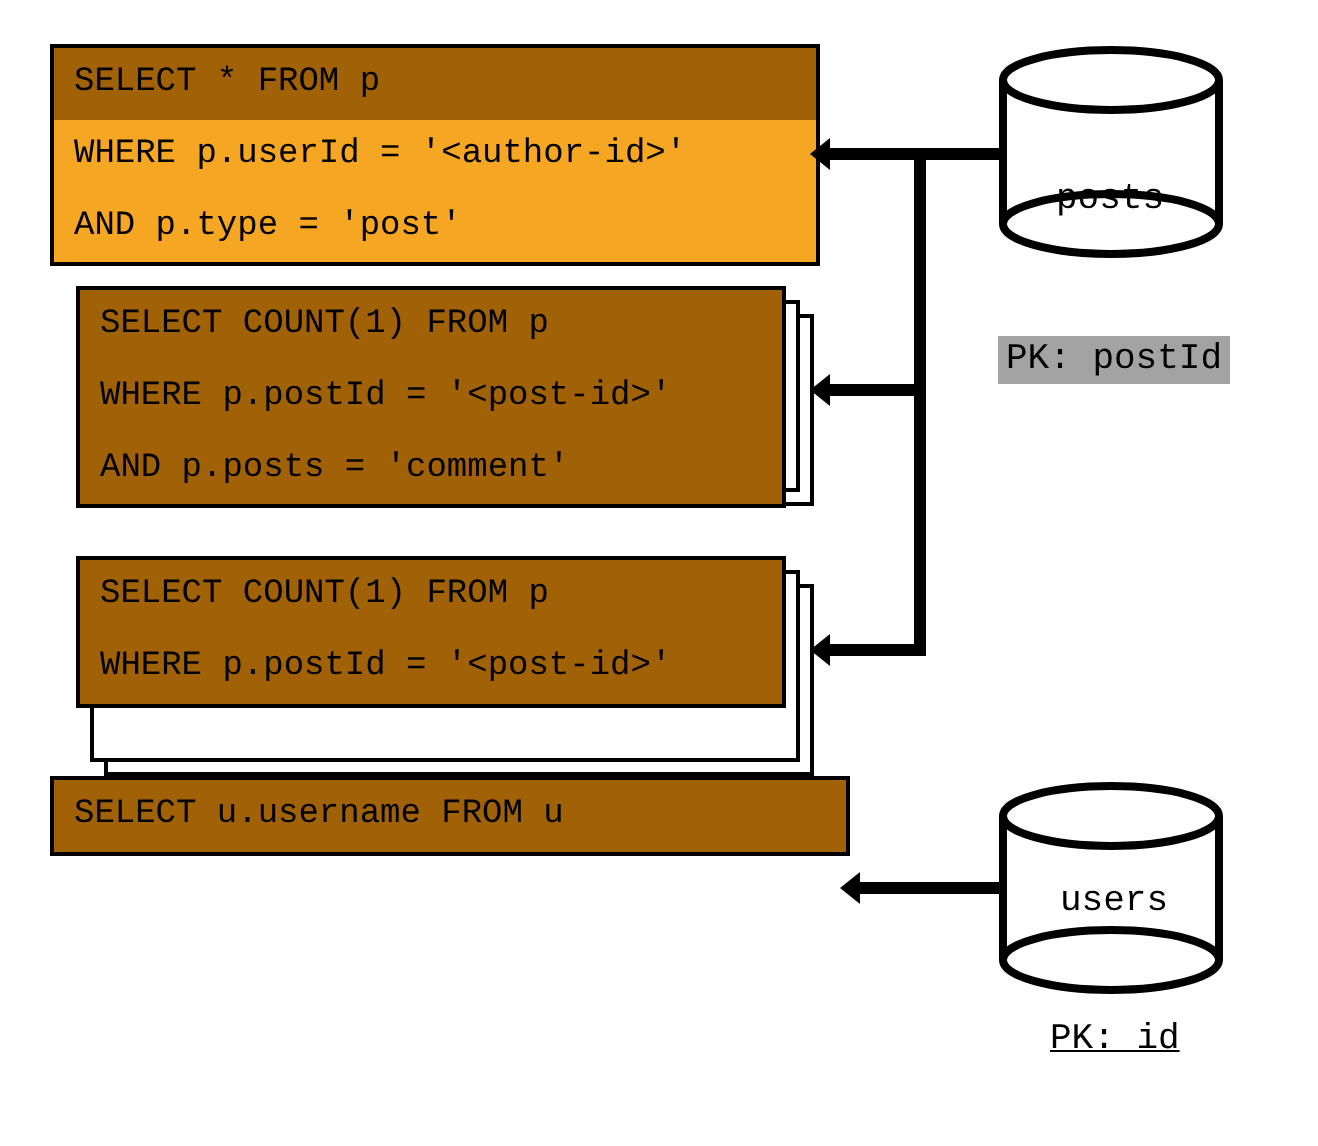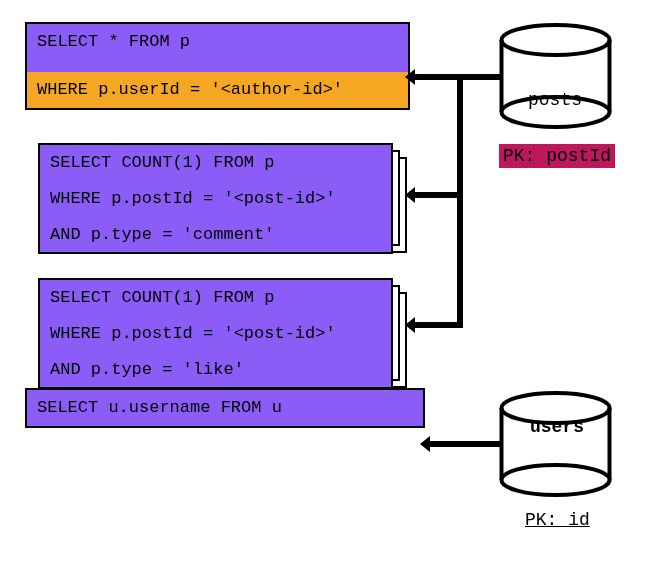--- a/index.html
+++ b/index.html
@@ -7,82 +7,82 @@
       font-family: "Consolas", "Courier New", monospace;
       background: #fff;
       width: 659px;
       height: 573px;
       position: relative;
       padding: 20px;
     }
     .query-box {
       position: absolute;
       border: 2px solid #000;
-      background: #8b5cf6;
+      background: #a16207;
       padding: 0;
     }
     .query-line {
       padding: 6px 10px;
       font-size: 17px;
       line-height: 1.4;
       white-space: nowrap;
     }
     .highlighted {
       background: #f5a623;
-      margin-top: 12px;
     }
     .stack-shadow {
       position: absolute;
       border: 2px solid #000;
       background: #fff;
     }
     .db-cylinder {
       position: absolute;
     }
     .db-label {
       position: absolute;
       font-size: 18px;
       text-align: center;
     }
     .pk-label {
       position: absolute;
       font-size: 18px;
       text-align: center;
     }
     .pk-highlighted {
-      background: #be185d;
+      background: #a3a3a3;
       padding: 2px 4px;
       display: inline-block;
+      margin-top: 24px;
     }
     .arrow {
       position: absolute;
     }
   </style>
 </head>
 <body>
 
 <div class="query-box" style="left:25px; top:22px; width:385px;">
   <div class="query-line">SELECT * FROM p</div>
   <div class="query-line highlighted">WHERE p.userId = '&lt;author-id&gt;'</div>
+  <div class="query-line highlighted">AND p.type = 'post'</div>
 </div>
 
 <div class="stack-shadow" style="left:52px; top:157px; width:355px; height:96px;"></div>
 <div class="stack-shadow" style="left:45px; top:150px; width:355px; height:96px;"></div>
 <div class="query-box" style="left:38px; top:143px; width:355px;">
   <div class="query-line">SELECT COUNT(1) FROM p</div>
   <div class="query-line">WHERE p.postId = '&lt;post-id&gt;'</div>
-  <div class="query-line">AND p.type = 'comment'</div>
+  <div class="query-line">AND p.posts = 'comment'</div>
 </div>
 
 <div class="stack-shadow" style="left:52px; top:292px; width:355px; height:96px;"></div>
 <div class="stack-shadow" style="left:45px; top:285px; width:355px; height:96px;"></div>
 <div class="query-box" style="left:38px; top:278px; width:355px;">
   <div class="query-line">SELECT COUNT(1) FROM p</div>
   <div class="query-line">WHERE p.postId = '&lt;post-id&gt;'</div>
-  <div class="query-line">AND p.type = 'like'</div>
 </div>
 
 <div class="query-box" style="left:25px; top:388px; width:400px;">
   <div class="query-line">SELECT u.username FROM u</div>
 </div>
 
 <svg class="db-cylinder" style="left:498px; top:22px;" width="115" height="110" viewBox="0 0 115 110">
   <ellipse cx="57.5" cy="18" rx="54" ry="15" fill="#fff" stroke="#000" stroke-width="4"></ellipse>
   <rect x="3.5" y="18" width="108" height="72" fill="#fff" stroke="none"></rect>
   <line x1="3.5" y1="18" x2="3.5" y2="90" stroke="#000" stroke-width="4"></line>
@@ -96,21 +96,21 @@
 </div>
 
 <svg class="db-cylinder" style="left:498px; top:390px;" width="115" height="110" viewBox="0 0 115 110">
   <ellipse cx="57.5" cy="18" rx="54" ry="15" fill="#fff" stroke="#000" stroke-width="4"></ellipse>
   <rect x="3.5" y="18" width="108" height="72" fill="#fff" stroke="none"></rect>
   <line x1="3.5" y1="18" x2="3.5" y2="90" stroke="#000" stroke-width="4"></line>
   <line x1="111.5" y1="18" x2="111.5" y2="90" stroke="#000" stroke-width="4"></line>
   <ellipse cx="57.5" cy="90" rx="54" ry="15" fill="#fff" stroke="#000" stroke-width="4"></ellipse>
   <path d="M 3.5 18 A 54 15 0 0 0 111.5 18" fill="none" stroke="#000" stroke-width="4"></path>
 </svg>
-<div class="db-label" style="left:530px; top:417px;font-weight:bold;">users</div>
+<div class="db-label" style="left:530px; top:441px;">users</div>
 <div class="pk-label" style="left:525px; top:510px;text-decoration:underline;">PK: id</div>
 
 <svg class="arrow" style="left:405px; top:65px;" width="100" height="320">
 
   <line x1="55" y1="12" x2="55" y2="260" stroke="#000" stroke-width="6"></line>
 
   <line x1="55" y1="12" x2="95" y2="12" stroke="#000" stroke-width="6"></line>
 
   <line x1="7" y1="12" x2="58" y2="12" stroke="#000" stroke-width="6"></line>
   <polygon points="10,4 10,20 0,12" fill="#000"></polygon>

